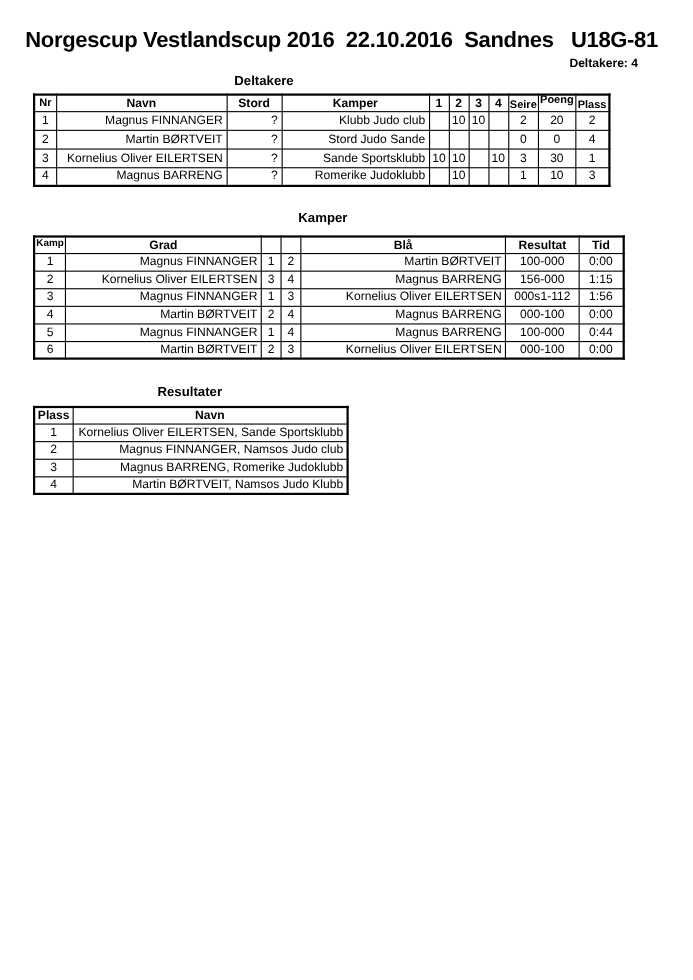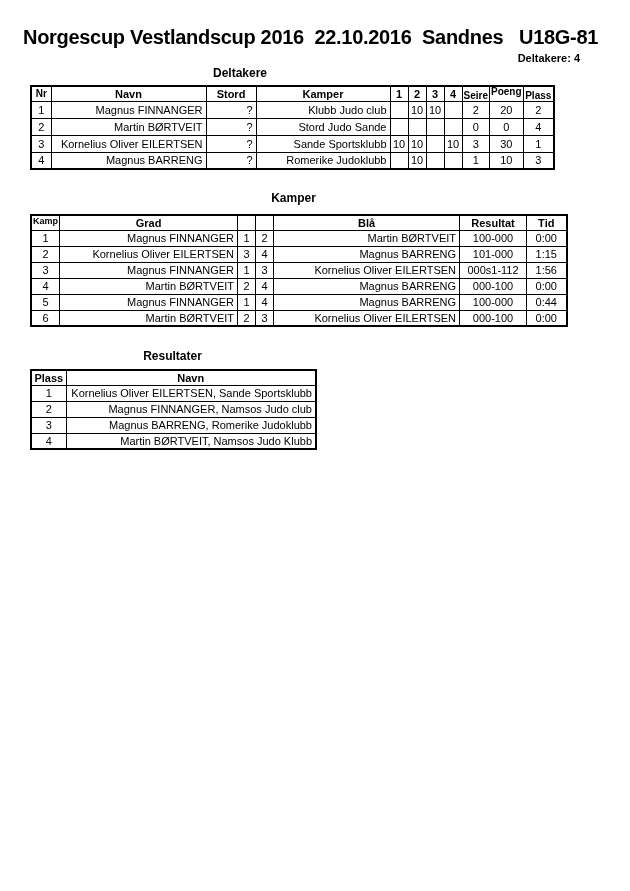--- a/index.html
+++ b/index.html
@@ -188,21 +188,21 @@
       <td class="l">Martin BØRTVEIT</td>
       <td class="c">100-000</td>
       <td class="c">0:00</td>
     </tr>
     <tr>
       <td class="c">2</td>
       <td class="l">Kornelius Oliver EILERTSEN</td>
       <td class="c">3</td>
       <td class="c">4</td>
       <td class="l">Magnus BARRENG</td>
-      <td class="c">101-000</td>
+      <td class="c">156-000</td>
       <td class="c">1:15</td>
     </tr>
     <tr>
       <td class="c">3</td>
       <td class="l">Magnus FINNANGER</td>
       <td class="c">1</td>
       <td class="c">3</td>
       <td class="l">Kornelius Oliver EILERTSEN</td>
       <td class="c">000s1-112</td>
       <td class="c">1:56</td>

